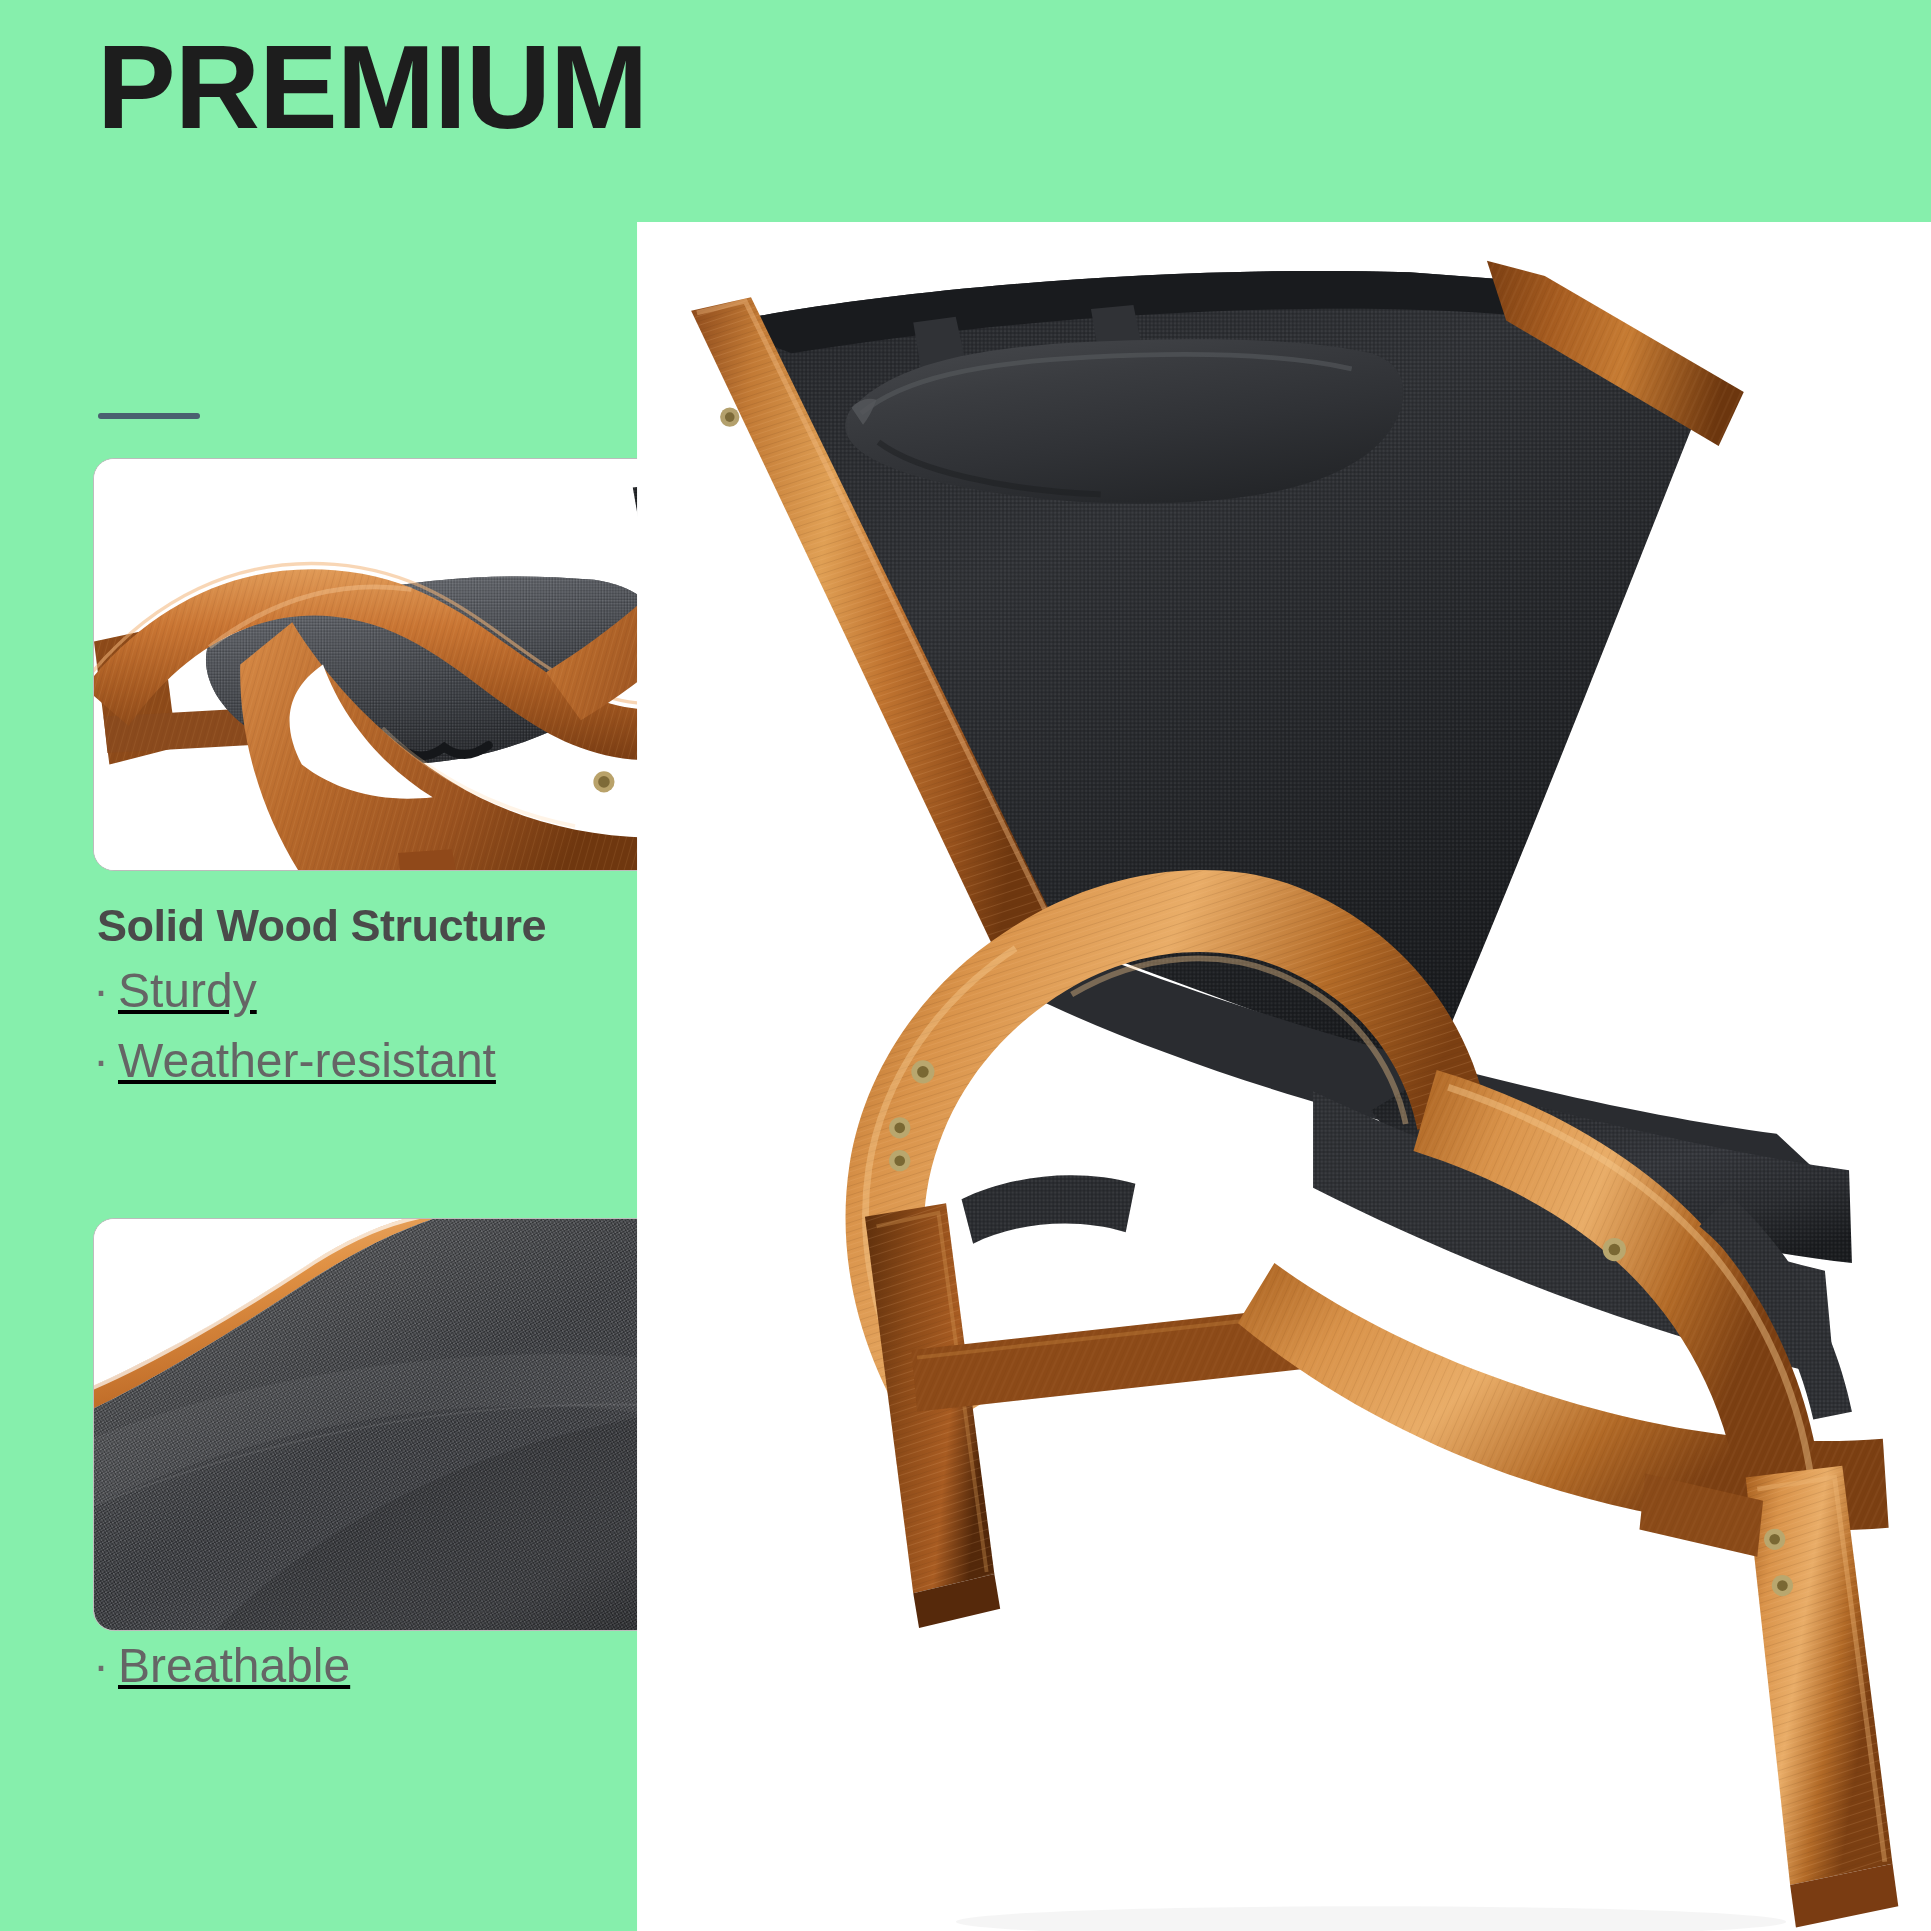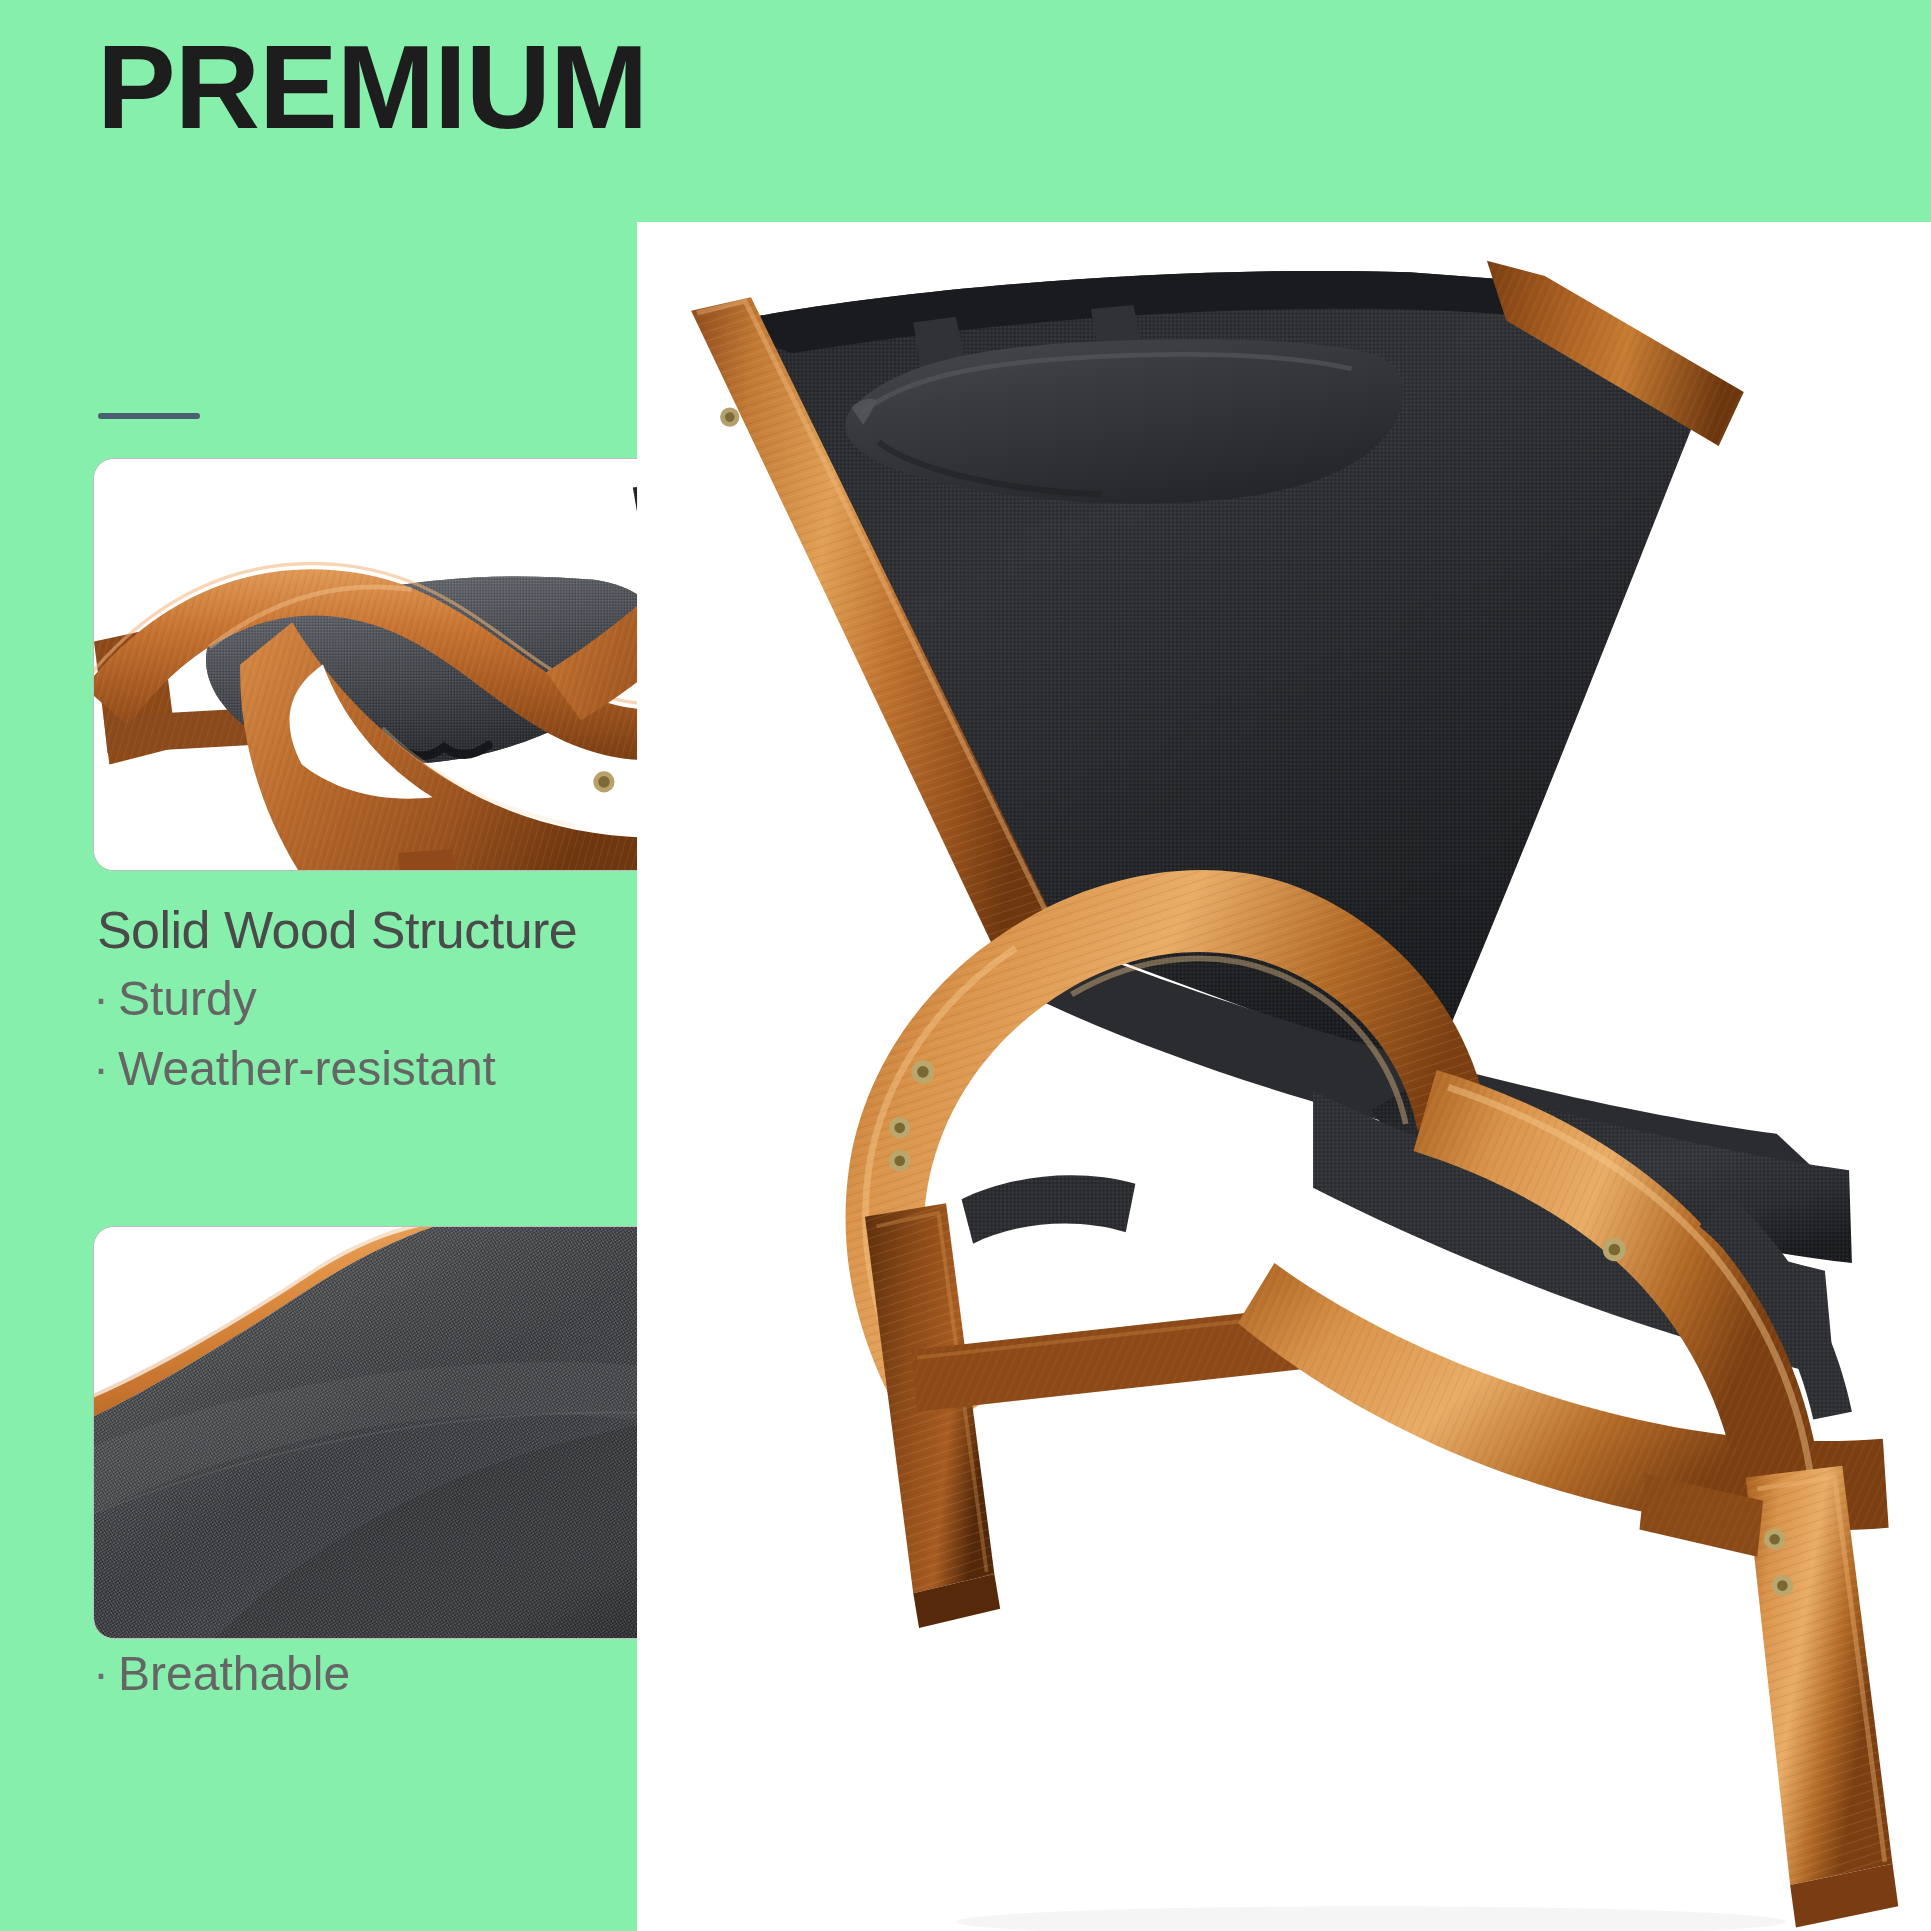--- a/index.html
+++ b/index.html
@@ -36,28 +36,28 @@
     position:relative;
     width:714px;height:413px;
     border:1.9px solid #bcbcbc;
     border-radius:21px;
     background:#ffffff;
     overflow:hidden;
     box-sizing:border-box;
   }
   .feature-card svg{display:block;width:100%;height:100%;}
   .feature-title{
-    font-size:52px;
-    font-weight:normal;
+    font-size:45px;
+    font-weight:bold;
     color:#4a4a4a;
     margin:29px 0 3.9px 3.9px;
     letter-spacing:-0.5px;
     white-space:nowrap;
   }
-  .feature-bullets{margin:0;padding:0;list-style:none;}
+  .feature-bullets{margin:0;padding:0;list-style:none;text-decoration:underline;}
   .feature-bullets li{
     font-size:48px;
     color:#656565;
     line-height:1.46;
     white-space:nowrap;
   }
   .bullet-dot{display:inline-block;width:25px;color:#6d6d6d;}
 
   .feature-2{margin-top:122px;}
 

